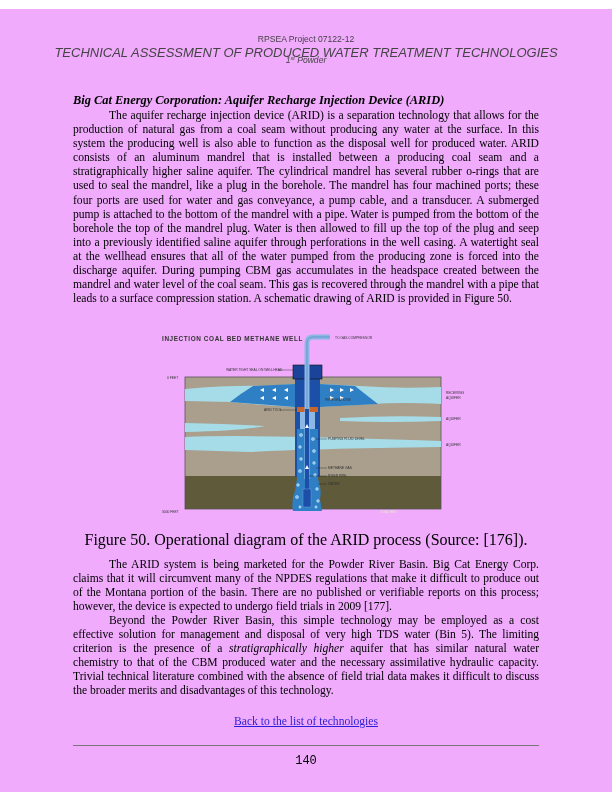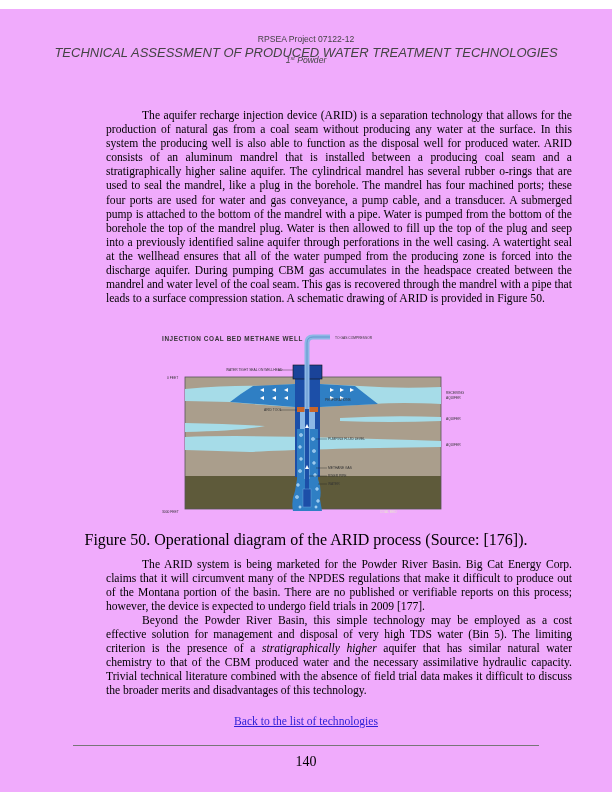--- a/index.html
+++ b/index.html
@@ -4,43 +4,44 @@
 <style>
   html, body { margin: 0; padding: 0; background: #ffffff; }
   body { width: 612px; height: 792px; position: relative; overflow: hidden; }
   .page { position: absolute; left: 0; top: 9px; width: 612px; height: 792px; background: #f0abfc; }
   .hdr { position: absolute; left: 0; width: 612px; text-align: center; font-family: "Liberation Sans", sans-serif; color: #444; }
   .hdr1 { top: 25px; font-size: 8.6px; }
   .hdr2 { top: 36px; font-size: 13px; font-style: italic; }
   .hdr3 { top: 46px; font-size: 8.6px; font-style: italic; }
   .hdr3 sup { font-size: 5.5px; vertical-align: 3px; }
   .title { position: absolute; left: 73px; top: 84px; font-family: "Liberation Serif", serif; font-weight: bold; font-style: italic; font-size: 12.4px; color: #000; }
-  .para { position: absolute; left: 73px; width: 466px; font-family: "Liberation Serif", serif; font-size: 11.6px; line-height: 14.1px; color: #000; text-align: justify; margin-left: 33px; }
+  .para { position: absolute; left: 73px; width: 466px; font-family: "Liberation Serif", serif; font-size: 11.6px; line-height: 14.1px; color: #000; text-align: justify; }
   .para .ind { display: inline-block; width: 36px; }
   .p1 { top: 100px; }
   .p2 { top: 549px; }
   .p3 { top: 605px; }
   .caption { position: absolute; left: 0; width: 612px; top: 522px; text-align: center; font-family: "Liberation Serif", serif; font-size: 16px; color: #000; }
   .backlink { position: absolute; left: 0; width: 612px; top: 706px; text-align: center; font-family: "Liberation Serif", serif; font-size: 11.6px; }
   .backlink a { color: #1a0dab; color: #2b1ed6; text-decoration: underline; }
   .rule { position: absolute; left: 73px; width: 466px; top: 736px; height: 0; border-top: 1.5px solid #777; }
-  .pnum { position: absolute; left: 0; width: 612px; top: 745px; text-align: center; font-family: Liberation Serif, serif; font-size: 14px; color: #000; }
+  .pnum { position: absolute; left: 0; width: 612px; top: 745px; text-align: center; font-family: Liberation Mono, monospace; font-size: 12px; color: #000; }
   .figure { position: absolute; left: 150px; top: 320px; width: 320px; height: 196px; }
   .figure svg { display: block; }
   .fig-label { font-family: "Liberation Sans", sans-serif; }
 </style>
 </head>
 <body>
 
 <div class="page">
 
   <div class="hdr hdr1">RPSEA Project 07122-12</div>
   <div class="hdr hdr2">TECHNICAL ASSESSMENT OF PRODUCED WATER TREATMENT TECHNOLOGIES</div>
   <div class="hdr hdr3"><span>1</span><sup>st</sup> <span>Powder</span></div>
 
+  <div class="title">Big Cat Energy Corporation: Aquifer Recharge Injection Device (ARID)</div>
 
   <div class="para p1"><span class="ind"></span><span>The aquifer recharge injection device (ARID) is a separation technology that allows for the production of natural gas from a coal seam without producing any water at the surface. In this system the producing well is also able to function as the disposal well for produced water. ARID consists of an aluminum mandrel that is installed between a producing coal seam and a stratigraphically higher saline aquifer. The cylindrical mandrel has several rubber o-rings that are used to seal the mandrel, like a plug in the borehole. The mandrel has four machined ports; these four ports are used for water and gas conveyance, a pump cable, and a transducer. A submerged pump is attached to the bottom of the mandrel with a pipe. Water is pumped from the bottom of the borehole the top of the mandrel plug. Water is then allowed to fill up the top of the plug and seep into a previously identified saline aquifer through perforations in the well casing. A watertight seal at the wellhead ensures that all of the water pumped from the producing zone is forced into the discharge aquifer. During pumping CBM gas accumulates in the headspace created between the mandrel and water level of the coal seam. This gas is recovered through the mandrel with a pipe that leads to a surface compression station. A schematic drawing of ARID is provided in Figure 50.</span></div>
 
   <div class="figure">
     <svg width="320" height="196" viewBox="0 0 320 196" xmlns="http://www.w3.org/2000/svg">
 
       <text class="fig-label" x="12" y="12" font-size="6.4" letter-spacing="0.6" fill="#333" font-weight="bold">INJECTION COAL BED METHANE WELL</text>
 
       <rect x="35" y="48" width="256" height="132" fill="#aa9e8c"></rect>
 

